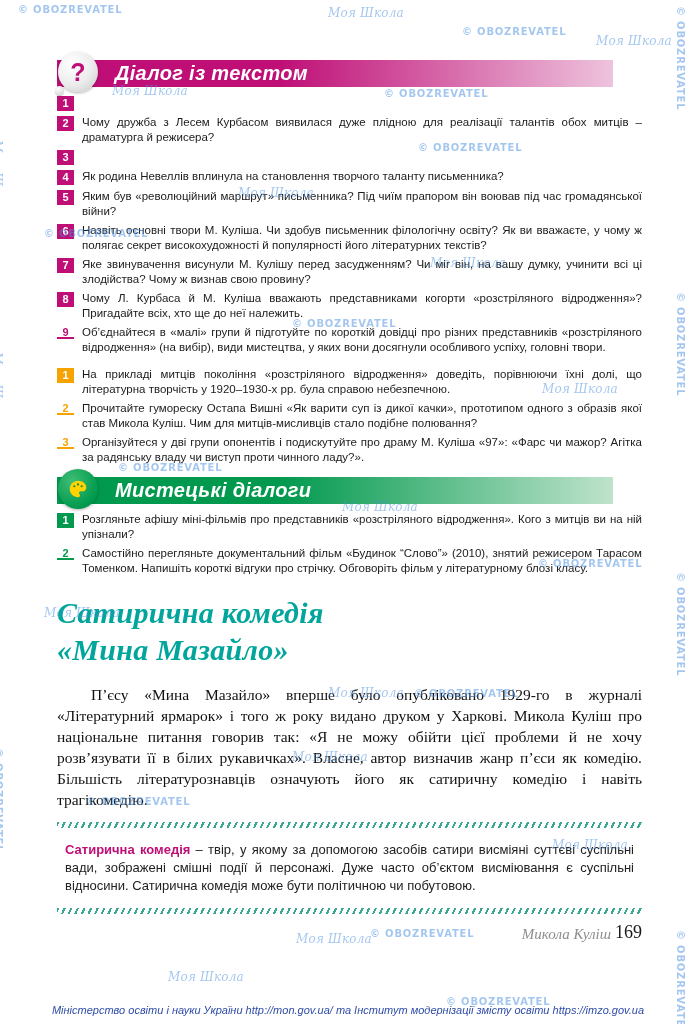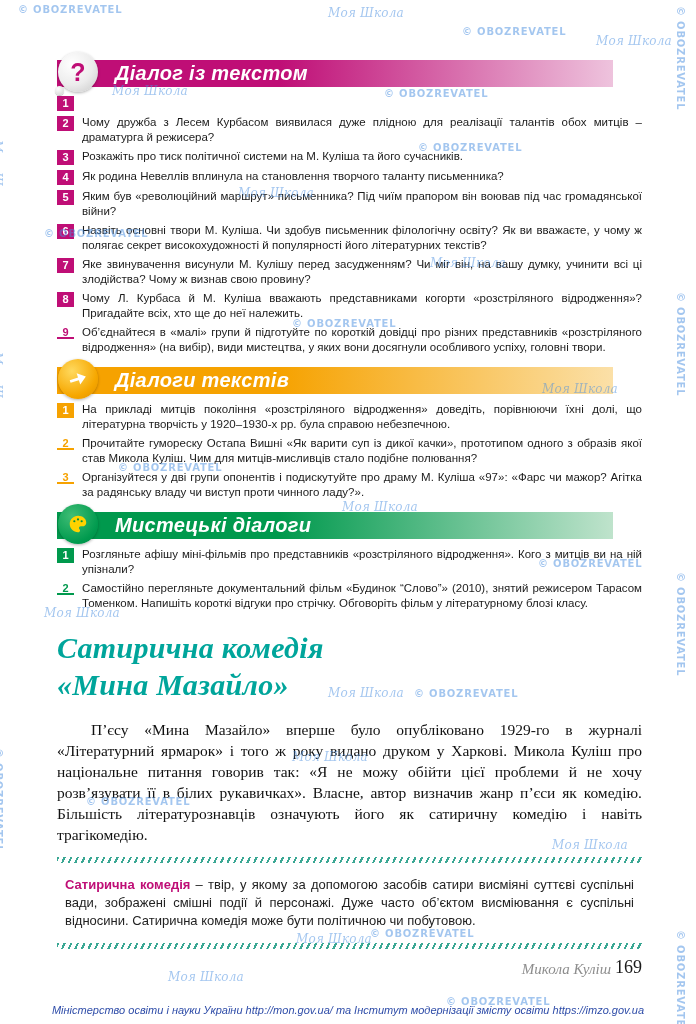--- a/index.html
+++ b/index.html
@@ -113,21 +113,20 @@
       <ol class="tasks">
           <li class="task">
             <span class="num">1</span>
           </li>
           <li class="task">
             <span class="num">2</span>
             <span class="task-text">Чому дружба з Лесем Курбасом виявилася дуже плідною для реалізації талантів обох митців – драматурга й режисера?</span>
           </li>
           <li class="task">
             <span class="num">3</span>
-            <span class="task-text">Розкажіть про тиск політичної системи на М. Куліша та його сучасників.</span>
           </li>
           <li class="task">
             <span class="num">4</span>
             <span class="task-text">Як родина Невеллів вплинула на становлення творчого таланту письменника?</span>
           </li>
           <li class="task">
             <span class="num">5</span>
             <span class="task-text">Яким був «революційний маршрут» письменника? Під чиїм прапором він воював під час громадянської війни?</span>
           </li>
           <li class="task">
@@ -143,28 +142,20 @@
             <span class="task-text">Чому Л. Курбаса й М. Куліша вважають представниками когорти «розстріляного відродження»? Пригадайте всіх, хто ще до неї належить.</span>
           </li>
           <li class="task">
             <span class="num outline">9</span>
             <span class="task-text">Об’єднайтеся в «малі» групи й підготуйте по короткій довідці про різних представників «розстріляного відродження» (на вибір), види мистецтва, у яких вони досягнули особливого успіху, головні твори.</span>
           </li>
         </ol>
     </section>
 
     <section class="section" style="--sec: #f6a200;">
-      <div class="banner" style="background: linear-gradient(90deg, rgb(246, 162, 0) 0%, rgb(246, 162, 0) 40%, rgb(251, 224, 168) 100%);">
-        <div class="banner-icon icon-arrow">
-          <svg width="22" height="22" viewBox="0 0 24 24">
-            <path d="M3 10.5h9.5V5.5L21 12l-8.5 6.5v-5H3z" fill="#ffffff"></path>
-          </svg>
-        </div>
-        <div class="banner-title">Діалоги текстів</div>
-      </div>
       <ol class="tasks">
           <li class="task">
             <span class="num">1</span>
             <span class="task-text">На прикладі митців покоління «розстріляного відродження» доведіть, порівнюючи їхні долі, що літературна творчість у 1920–1930-х рр. була справою небезпечною.</span>
           </li>
           <li class="task">
             <span class="num outline">2</span>
             <span class="task-text">Прочитайте гумореску Остапа Вишні «Як варити суп із дикої качки», прототипом одного з образів якої став Микола Куліш. Чим для митців-мисливців стало подібне полювання?</span>
           </li>
           <li class="task">

